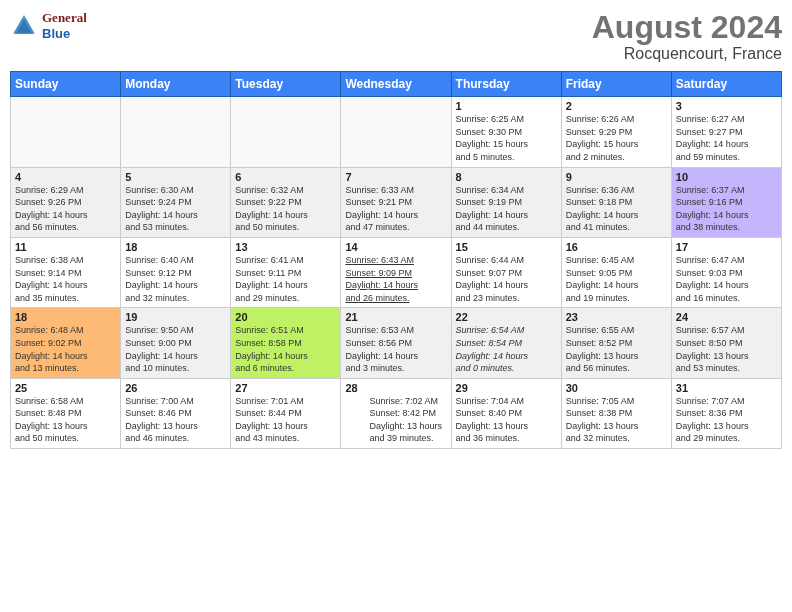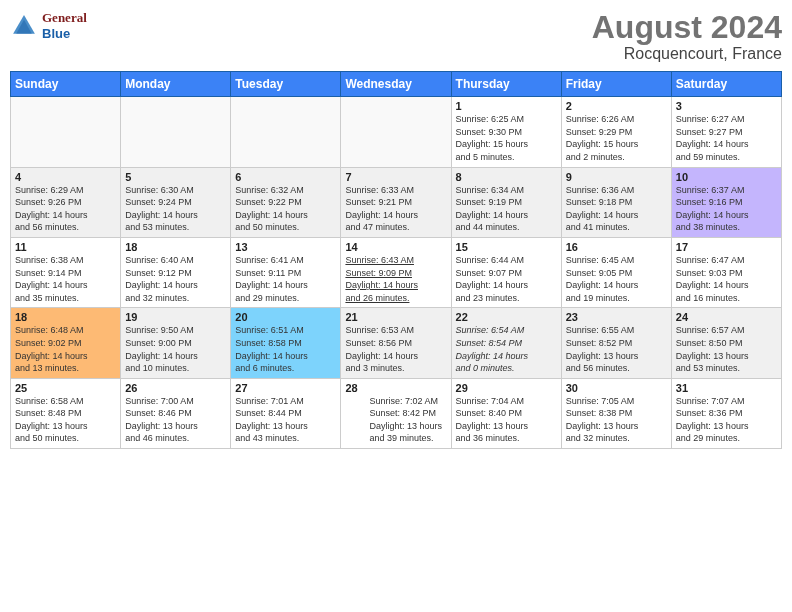--- a/index.html
+++ b/index.html
@@ -263,21 +263,21 @@
 Daylight: 14 hours
 and 13 minutes.</div>
         </td>
         <td style="background: rgb(240, 240, 240);">
           <span class="day-number">19</span>
           <div class="day-info" style="white-space: pre-line;">Sunrise: 9:50 AM
 Sunset: 9:00 PM
 Daylight: 14 hours
 and 10 minutes.</div>
         </td>
-        <td style="background: #7dd3fc;">
+        <td style="background: #bef264;">
           <span class="day-number">20</span>
           <div class="day-info" style="white-space: pre-line;">Sunrise: 6:51 AM
 Sunset: 8:58 PM
 Daylight: 14 hours
 and 6 minutes.</div>
         </td>
         <td style="background: rgb(240, 240, 240);">
           <span class="day-number">21</span>
           <div class="day-info" style="white-space: pre-line;">Sunrise: 6:53 AM
 Sunset: 8:56 PM

